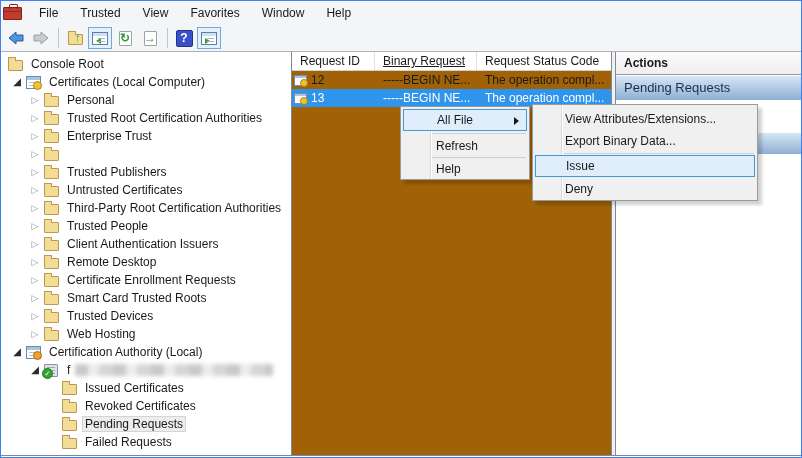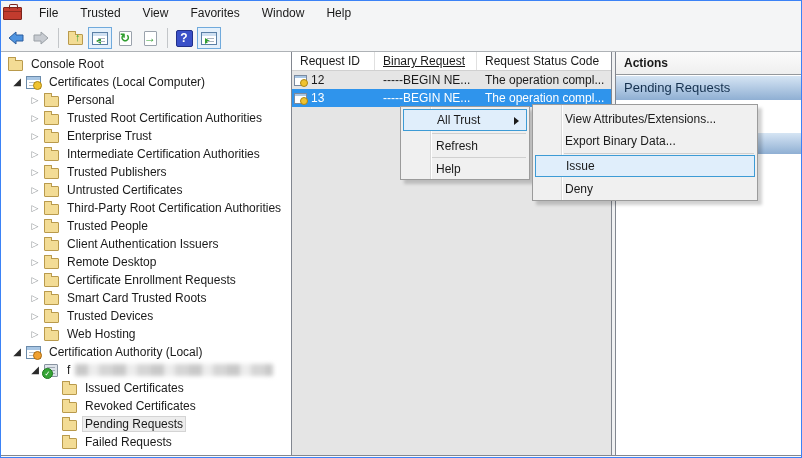--- a/index.html
+++ b/index.html
@@ -81,21 +81,21 @@
   }
   
   .panes {
     position:absolute; left:0; top:51px; width:800px; height:404px;
     display:flex; border-bottom:1px solid #828790; background:#fff;
   }
   .tree-pane {
     width:291px; height:100%; border-right:1px solid #828790; background:#fff;
     padding-top:3px; overflow:hidden;
   }
-  .list-pane { width:319px; height:100%; background:#e5e5e5; position:relative; }
+  .list-pane { width:319px; height:100%; background:#a16207; position:relative; }
   .splitter { width:5px; height:100%; background:#f0f1f2; border-left:1px solid #828790; border-right:1px solid #828790; }
   .actions-pane { width:185px; height:100%; background:#fff; position:relative; }
   
   .trow { height:18px; display:flex; align-items:center; white-space:nowrap; cursor:default; }
   .exp { width:16px; flex:0 0 16px; text-align:center; font-size:9px; line-height:18px; }
   .exp.closed { color:#8f9396; }
   .exp.open { color:#2b2b2b; font-size:10px; }
   .ml0 { margin-left:6px; } .ml1 { margin-left:8px; } .ml2 { margin-left:26px; } .ml3 { margin-left:44px; }
   .ticon { width:16px; flex:0 0 16px; margin-right:5px; display:flex; justify-content:center; }
   .tlabel { padding:1px 3px; }
@@ -273,21 +273,20 @@
         <span class="ticon">
             <span class="folder16"></span>
           </span>
         <span class="tlabel">Enterprise Trust</span>
       </div>
       <div class="trow">
         <span class="exp closed ml2">▷</span>
         <span class="ticon">
             <span class="folder16"></span>
           </span>
-        <span class="tlabel">Intermediate Certification Authorities</span>
       </div>
       <div class="trow">
         <span class="exp closed ml2">▷</span>
         <span class="ticon">
             <span class="folder16"></span>
           </span>
         <span class="tlabel">Trusted Publishers</span>
       </div>
       <div class="trow">
         <span class="exp closed ml2">▷</span>
@@ -430,21 +429,21 @@
     <div class="actions-pane">
       <div class="actions-title">Actions</div>
       <div class="actions-band band1">Pending Requests</div>
       <div class="actions-band band2"></div>
     </div>
   </div>
 
   <div class="menu ctx-menu">
     <div class="gutter"></div>
     <div class="mitem hl" style="top:2px;">
-      <span class="mtext">All Trust</span>
+      <span class="mtext">All File</span>
       <span class="sub-arrow"></span>
     </div>
     <div class="msep" style="top:26px;"></div>
     <div class="mitem" style="top:28px;">
       <span class="mtext">Refresh</span>
     </div>
     <div class="msep" style="top:50px;"></div>
     <div class="mitem" style="top:51px;">
       <span class="mtext">Help</span>
     </div>

